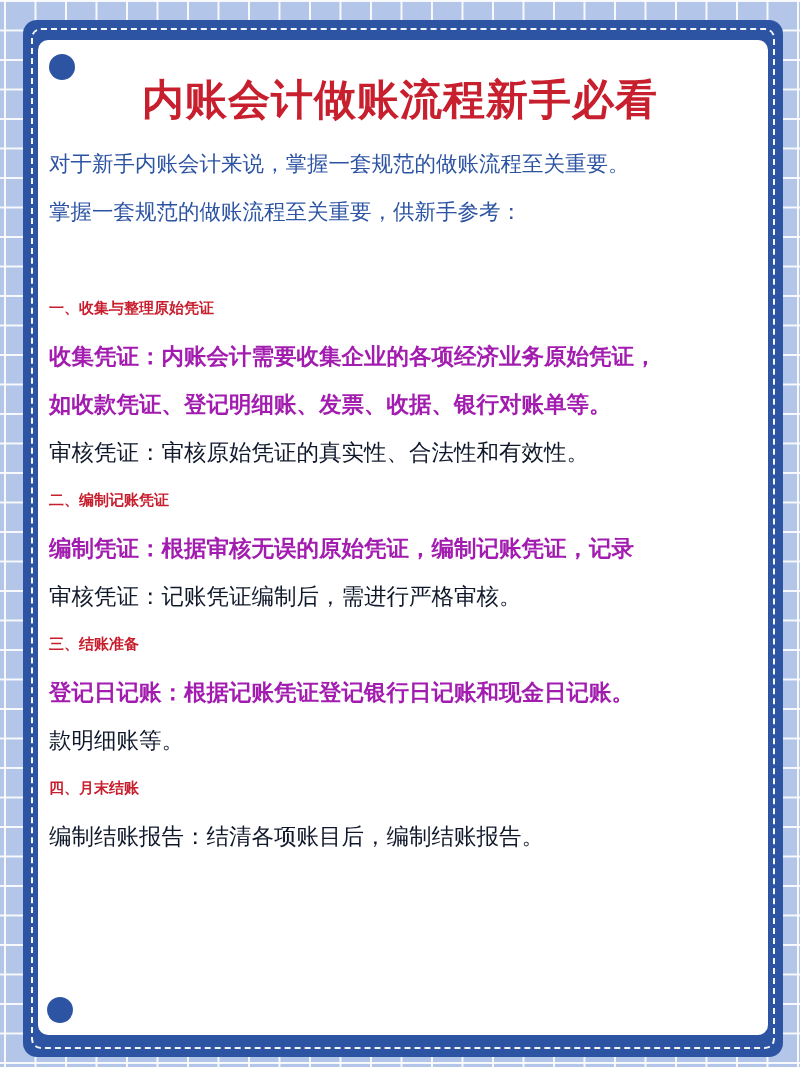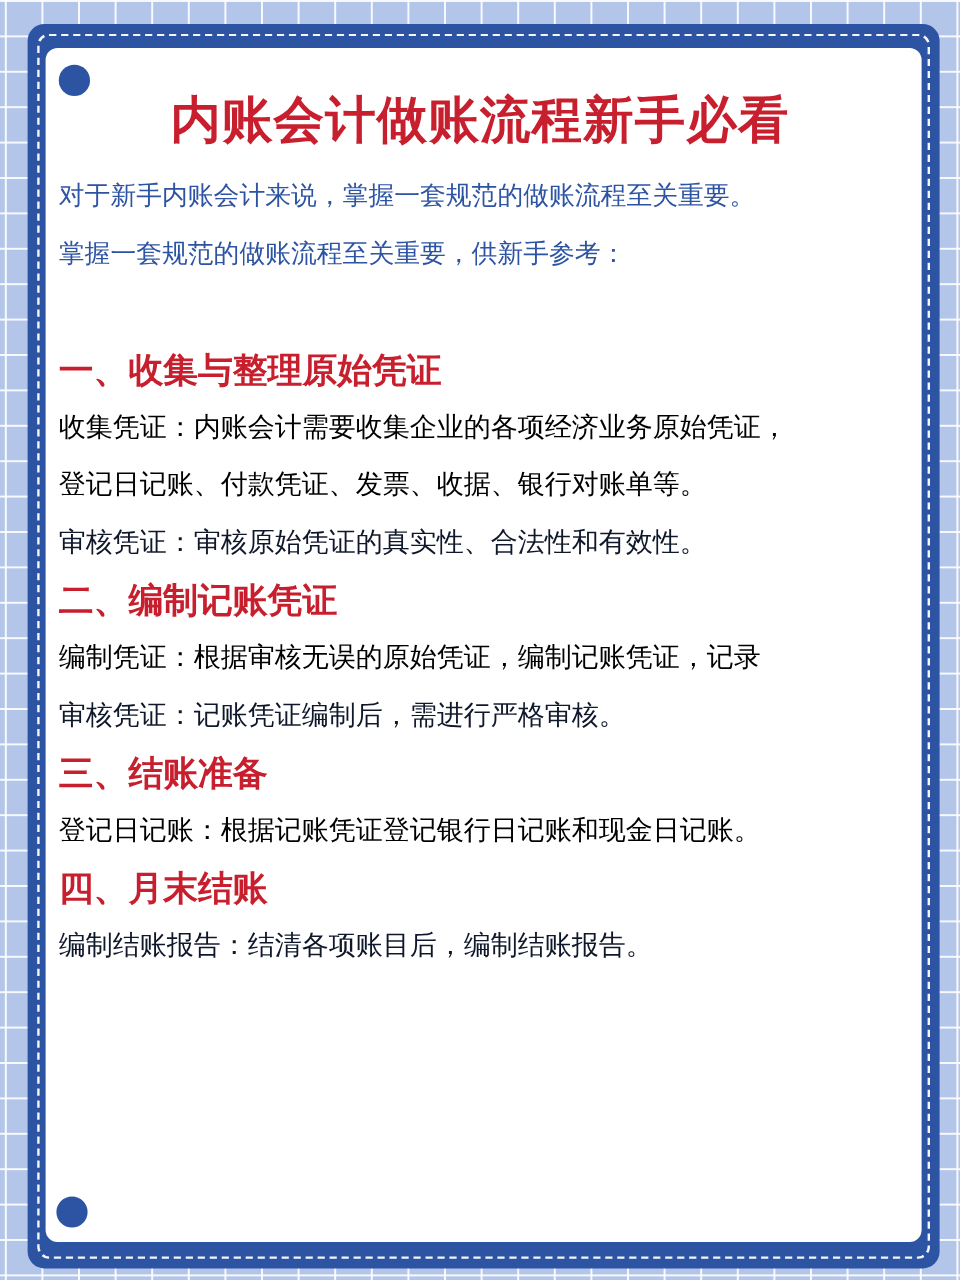--- a/index.html
+++ b/index.html
@@ -71,23 +71,23 @@
     }
     .intro {
       font-weight: normal;
       color: #2d54a3;
       font-size: 21.5px;
     }
     .spacer { height: 48px; }
     .heading {
       font-weight: bold;
       color: #c81f2e;
-      font-size: 29px;
+      font-size: 15px;
     }
-    .blue { color: #000000; }
+    .blue { color: #a21caf; font-weight: bold; }
     .black { color: #0f172a; }
   </style>
 </head>
 <body>
 
 <div class="frame">
   <div class="dashed"></div>
   <div class="card"></div>
 </div>
 
@@ -97,32 +97,33 @@
 <div class="title">内账会计做账流程新手必看</div>
 
 <div class="content">
   <div class="line intro">对于新手内账会计来说，掌握一套规范的做账流程至关重要。</div>
   <div class="line intro">掌握一套规范的做账流程至关重要，供新手参考：</div>
   <div class="spacer"></div>
 
   <div>
     <div class="line heading">一、收集与整理原始凭证</div>
     <div class="line blue">收集凭证：内账会计需要收集企业的各项经济业务原始凭证，</div>
-    <div class="line blue">登记日记账、付款凭证、发票、收据、银行对账单等。</div>
+    <div class="line blue">如收款凭证、登记明细账、发票、收据、银行对账单等。</div>
     <div class="line black">审核凭证：审核原始凭证的真实性、合法性和有效性。</div>
   </div>
 
   <div>
     <div class="line heading">二、编制记账凭证</div>
     <div class="line blue">编制凭证：根据审核无误的原始凭证，编制记账凭证，记录</div>
     <div class="line black">审核凭证：记账凭证编制后，需进行严格审核。</div>
   </div>
 
   <div>
     <div class="line heading">三、结账准备</div>
     <div class="line blue">登记日记账：根据记账凭证登记银行日记账和现金日记账。</div>
+    <div class="line black">款明细账等。</div>
   </div>
 
   <div>
     <div class="line heading">四、月末结账</div>
     <div class="line black">编制结账报告：结清各项账目后，编制结账报告。</div>
   </div>
 </div>
 
 </body></html>

